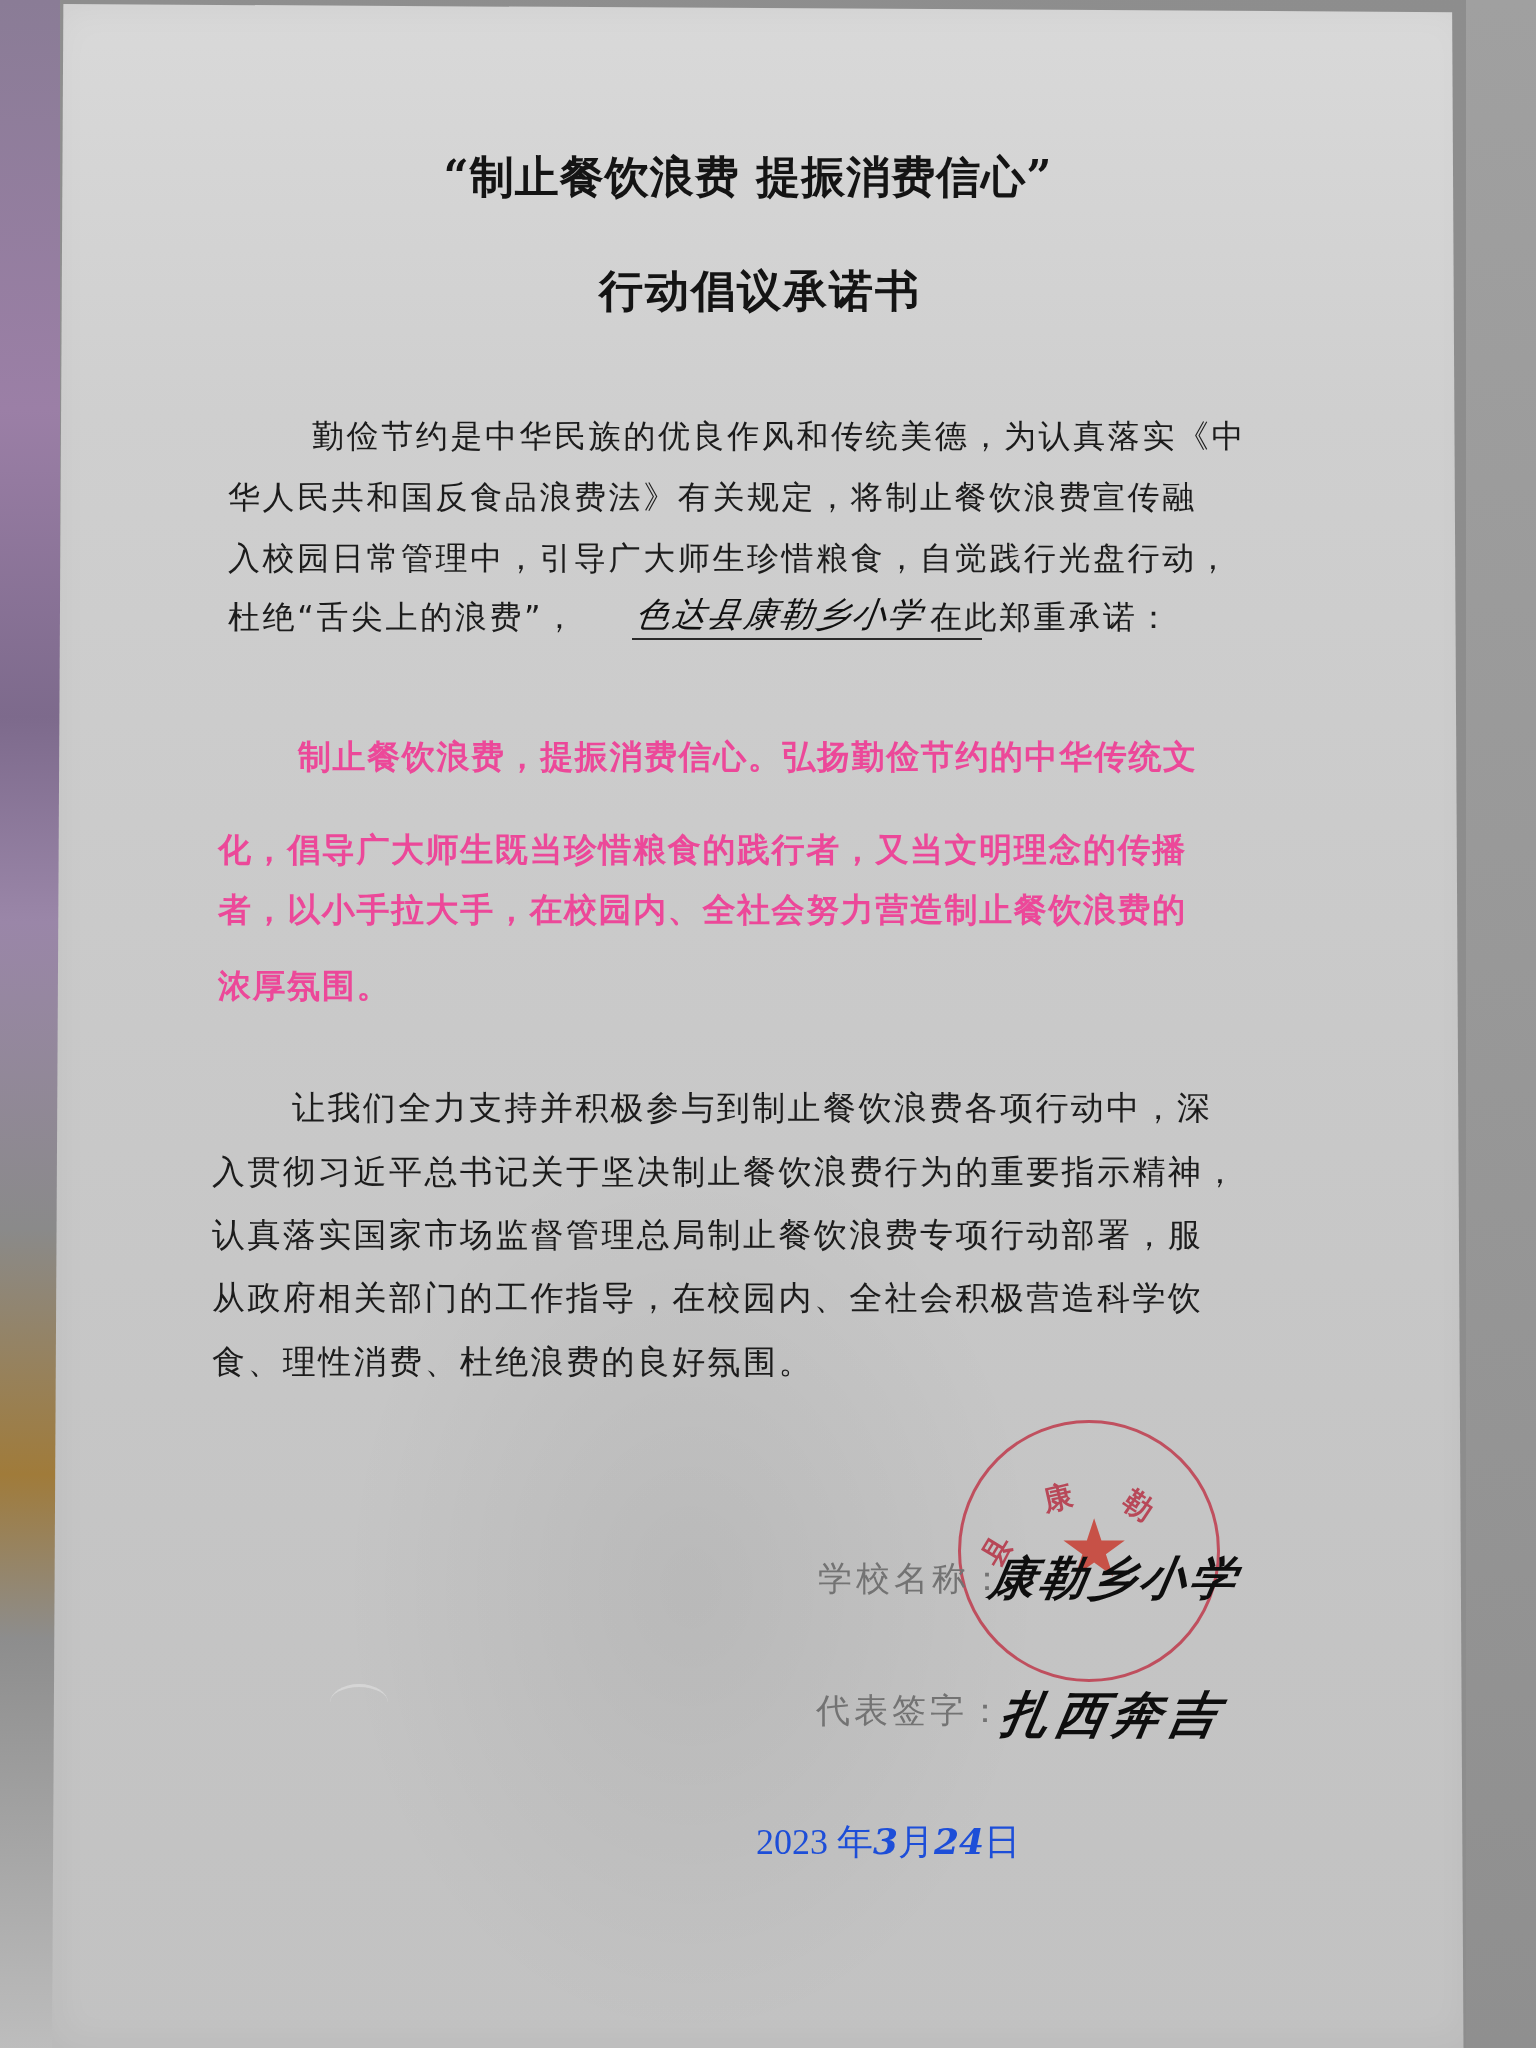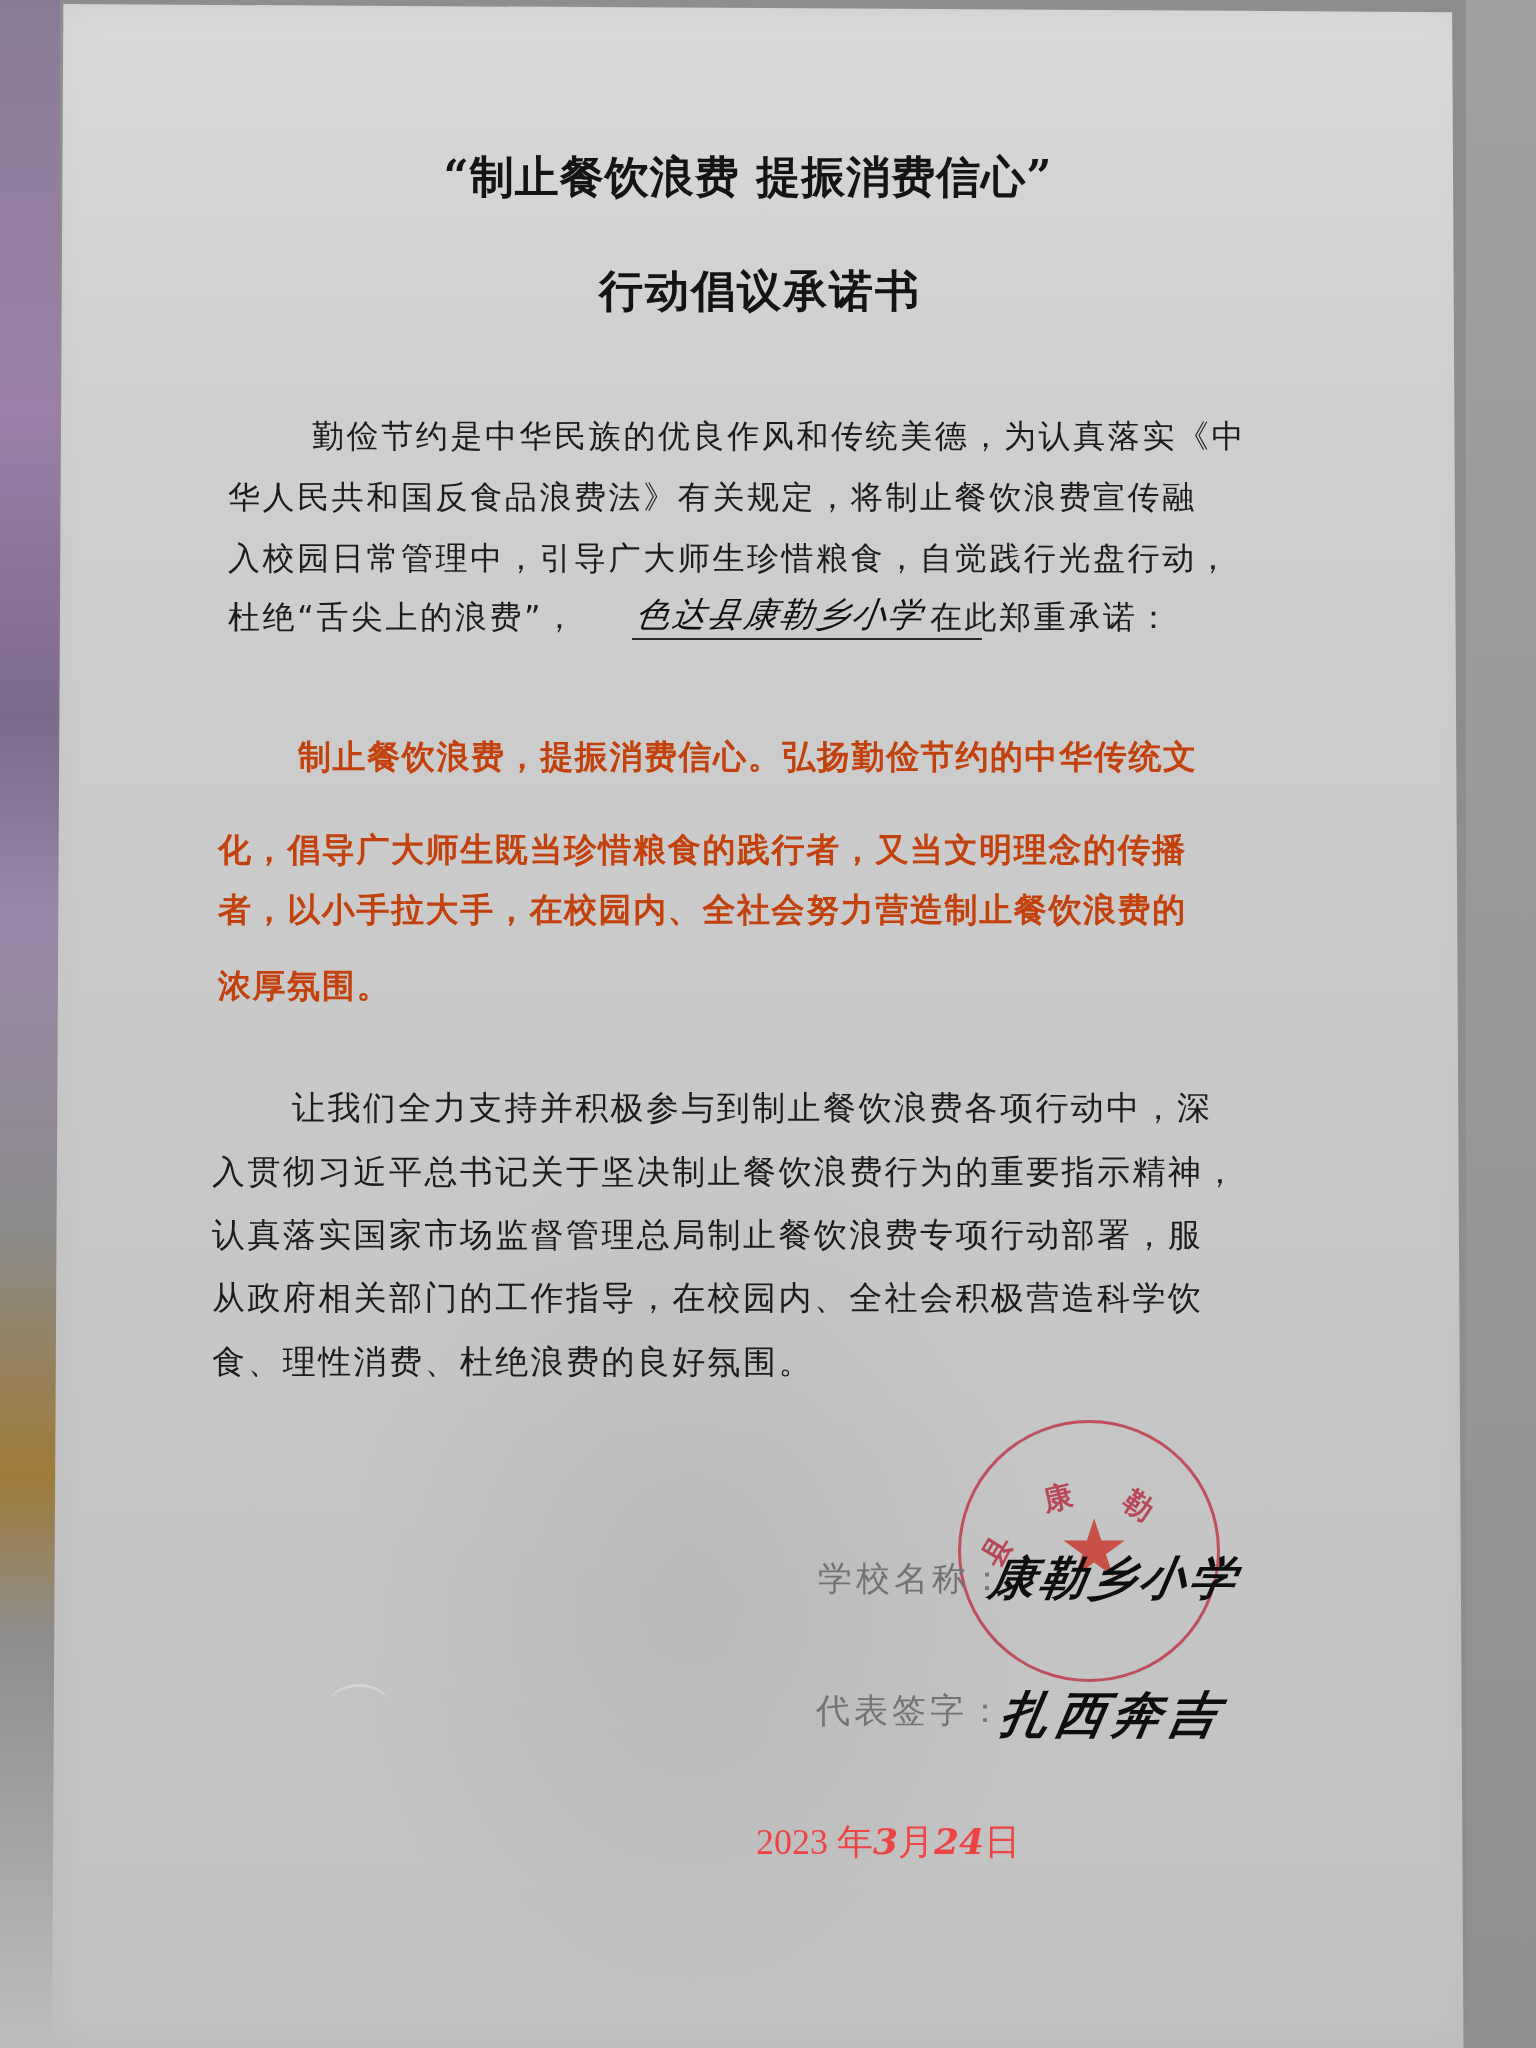--- a/index.html
+++ b/index.html
@@ -92,21 +92,21 @@
     .underline {
       position: absolute;
       left: 632px; top: 638px;
       width: 350px; height: 2px;
       background: #2a2a2a;
     }
     .p1-l4b { left: 930px; top: 596px; }
     .p2 .line {
       font-weight: bold;
       letter-spacing: 1.6px;
-      color: #c2410c;
+      color: #ec4899;
       font-size: 33px;
     }
     .p2-l1 { left: 298px; top: 735px; }
     .p2-l2 { left: 218px; top: 828px; }
     .p2-l3 { left: 218px; top: 888px; }
     .p2-l4 { left: 218px; top: 964px; }
     .p3 .line { letter-spacing: 2.4px; font-size: 33px; }
     .p3-l1 { left: 292px; top: 1086px; }
     .p3-l2 { left: 212px; top: 1150px; }
     .p3-l3 { left: 212px; top: 1213px; }
@@ -153,21 +153,21 @@
       font-size: 80px;
       line-height: 80px;
       text-align: center;
       opacity: 0.9;
     }
     .date {
       position: absolute;
       left: 756px; top: 1818px;
       font-family: "Liberation Serif", "DejaVu Serif", serif;
       font-size: 36px;
-      color: #ef4444;
+      color: #1d4ed8;
     }
     .date .hw {
       font-family: "DejaVu Serif", serif;
       font-style: italic;
       font-weight: bold;
     }
     .mark {
       position: absolute;
       left: 330px; top: 1684px;
       width: 58px; height: 34px;

